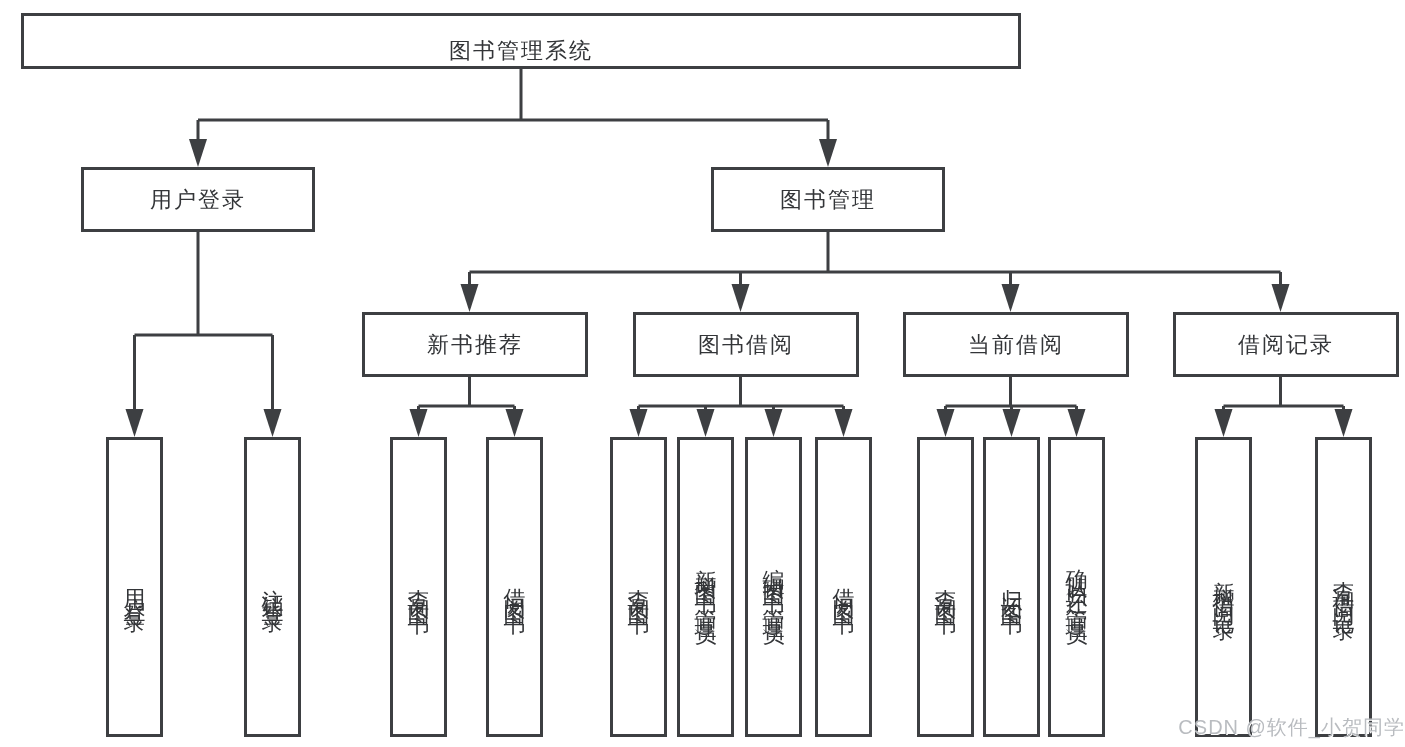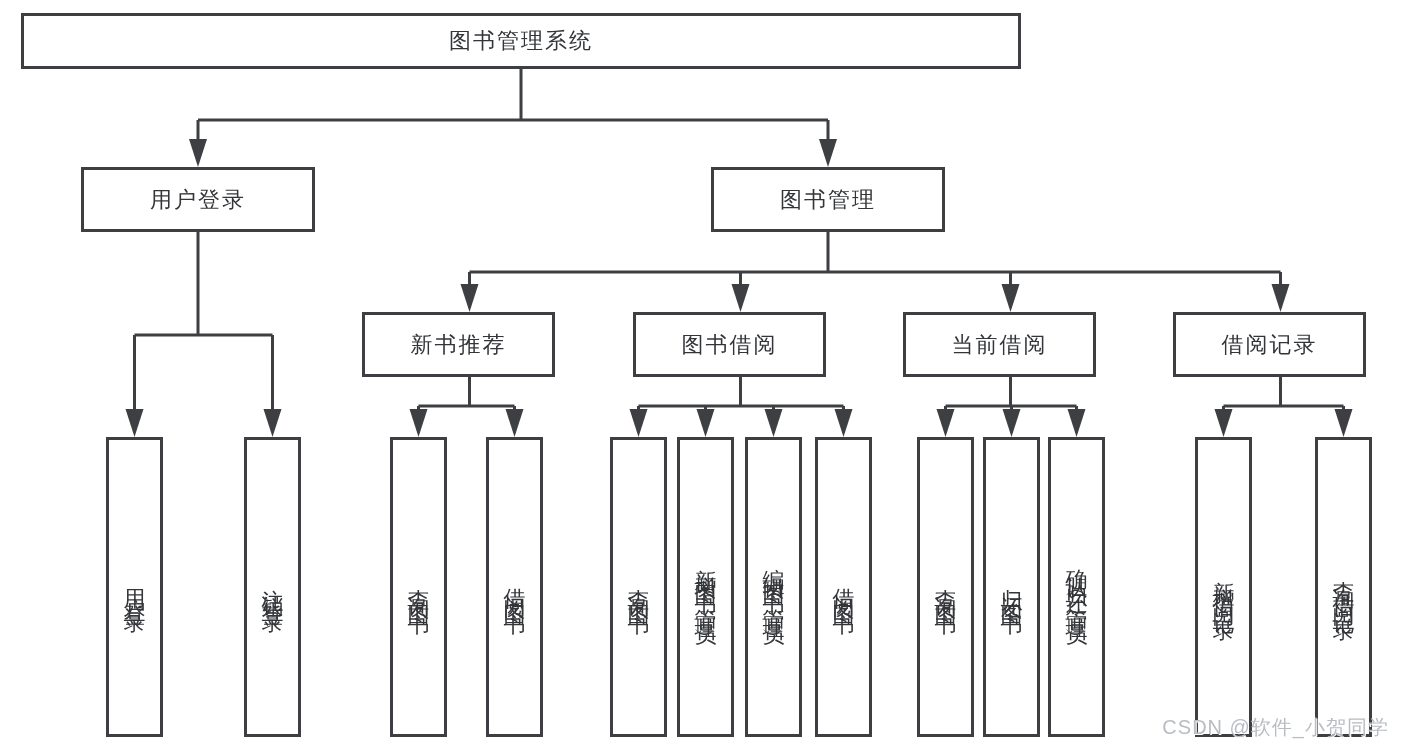--- a/index.html
+++ b/index.html
@@ -26,26 +26,26 @@
     justify-content: center;
     color: #333538;
     z-index: 2;
   }
   .h-node {
     font-size: 22px;
     letter-spacing: 2px;
     white-space: nowrap;
   }
   
-  .n-root   { left: 21px;   top: 13px;  width: 1000px; height: 56px; }
+  .n-root   { left: 21px;   top: 13px;  width: 1000px; height: 56px; align-items: flex-end; }
   
   .n-l2a    { left: 81px;   top: 167px; width: 234px;  height: 65px; }
   .n-l2b    { left: 711px;  top: 167px; width: 234px;  height: 65px; text-align: right; }
   
-  .n-l3     { top: 312px; width: 193px; height: 65px; text-align: right; }
+  .n-l3     { top: 312px; width: 226px; height: 65px; text-align: right; }
   .n-l3-1   { left: 362px;  }
   .n-l3-2   { left: 633px;  }
   .n-l3-3   { left: 903px;  }
   .n-l3-4   { left: 1173px; }
   
   .v-node   { top: 437px; width: 57px; height: 300px; }
   .v-node .vtext {
     writing-mode: vertical-rl;
     text-orientation: mixed;
     font-size: 22px;
@@ -78,21 +78,21 @@
     stroke: #3d3f42;
     stroke-width: 3;
     fill: none;
   }
   svg.connectors .head {
     fill: #3d3f42;
     stroke: none;
   }
   .watermark {
     position: absolute;
-    right: 16px;
+    right: 0;
     top: 714px;
     font-size: 20px;
     letter-spacing: 1px;
     color: #b9bcc0;
     text-shadow: 1px 1px 0 #ffffff;
     z-index: 5;
     white-space: nowrap;
   }
 </style>
 </head>

